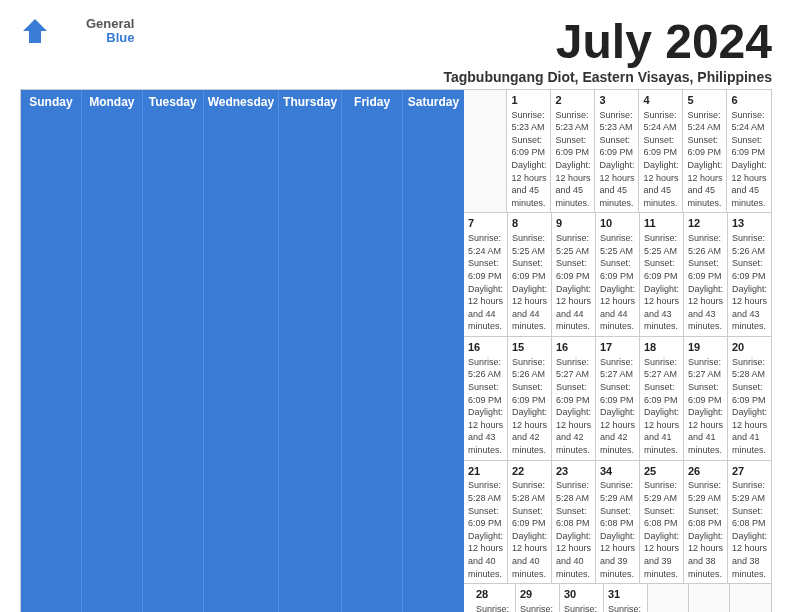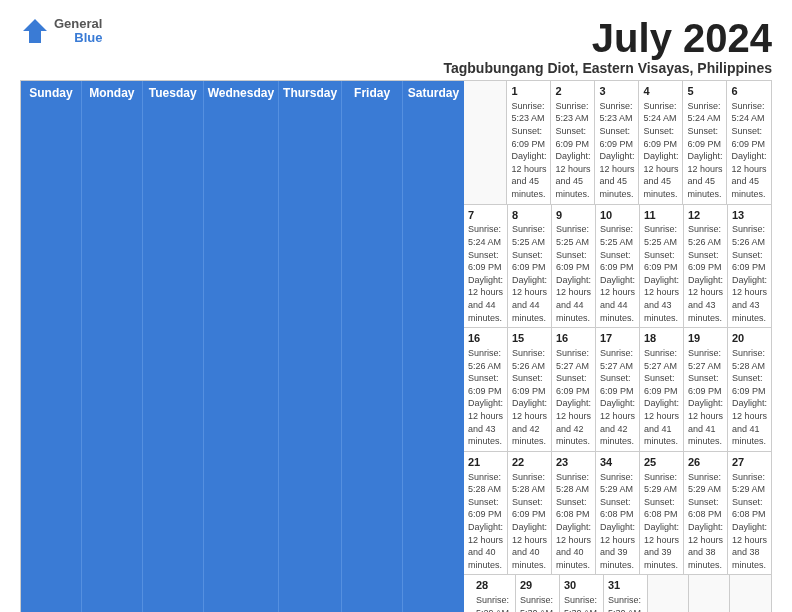--- a/index.html
+++ b/index.html
@@ -28,31 +28,31 @@
       align-items: center;
       gap: 4px;
     }
     .logo-text {
       display: flex;
       flex-direction: column;
       font-size: 13px;
       font-weight: bold;
       line-height: 1.1;
     }
-    .logo-text span:first-child { color: #555; }
+    .logo-text span:first-child { color: #555; margin-left: 32px; }
     .logo-text span:last-child { color: #3a7bd5; text-align: right; }
     .logo-icon {
       width: 30px;
       height: 30px;
     }
     .title-block {
       text-align: right;
     }
     .main-title {
-      font-size: 40px;
+      font-size: 48px;
       font-weight: bold;
       color: #222;
       line-height: 1.1;
     }
     .subtitle {
       font-size: 14px;
       color: #333;
       font-weight: bold;
       text-align: right;
     }

